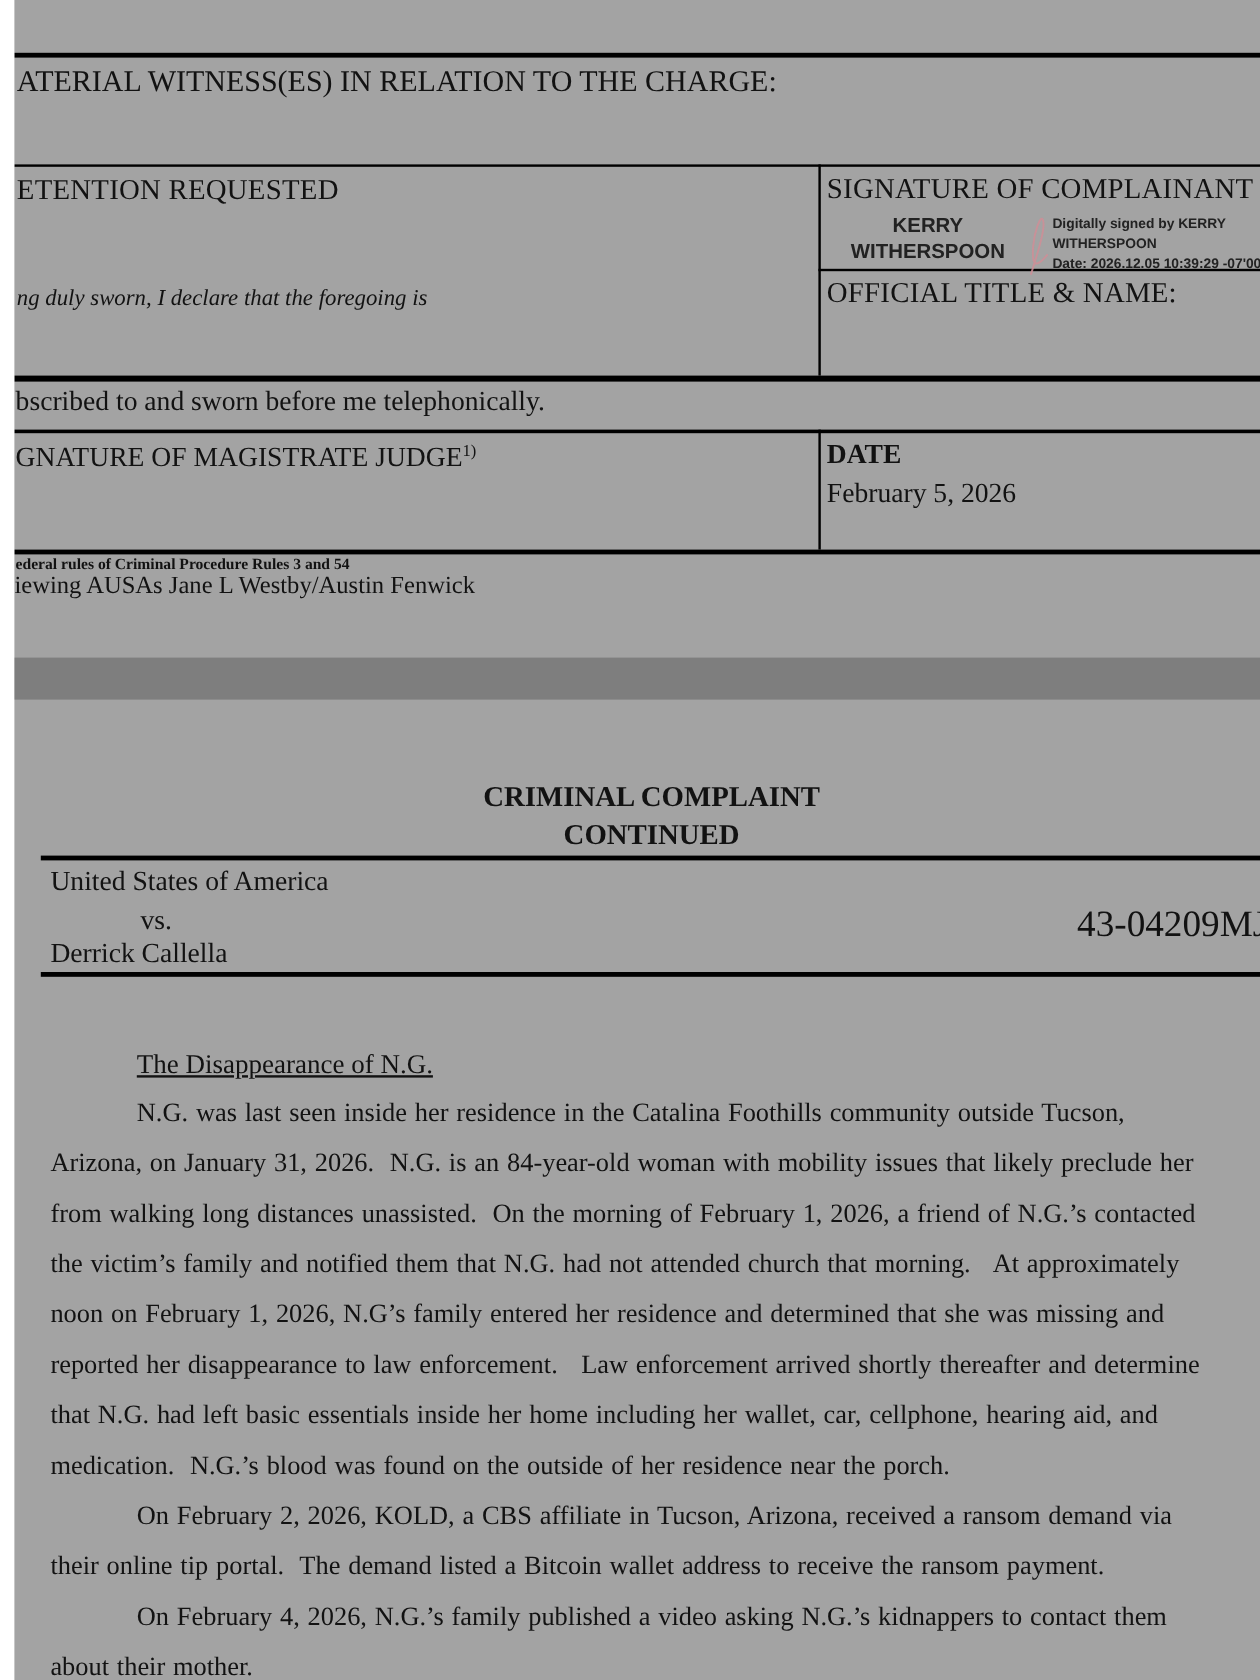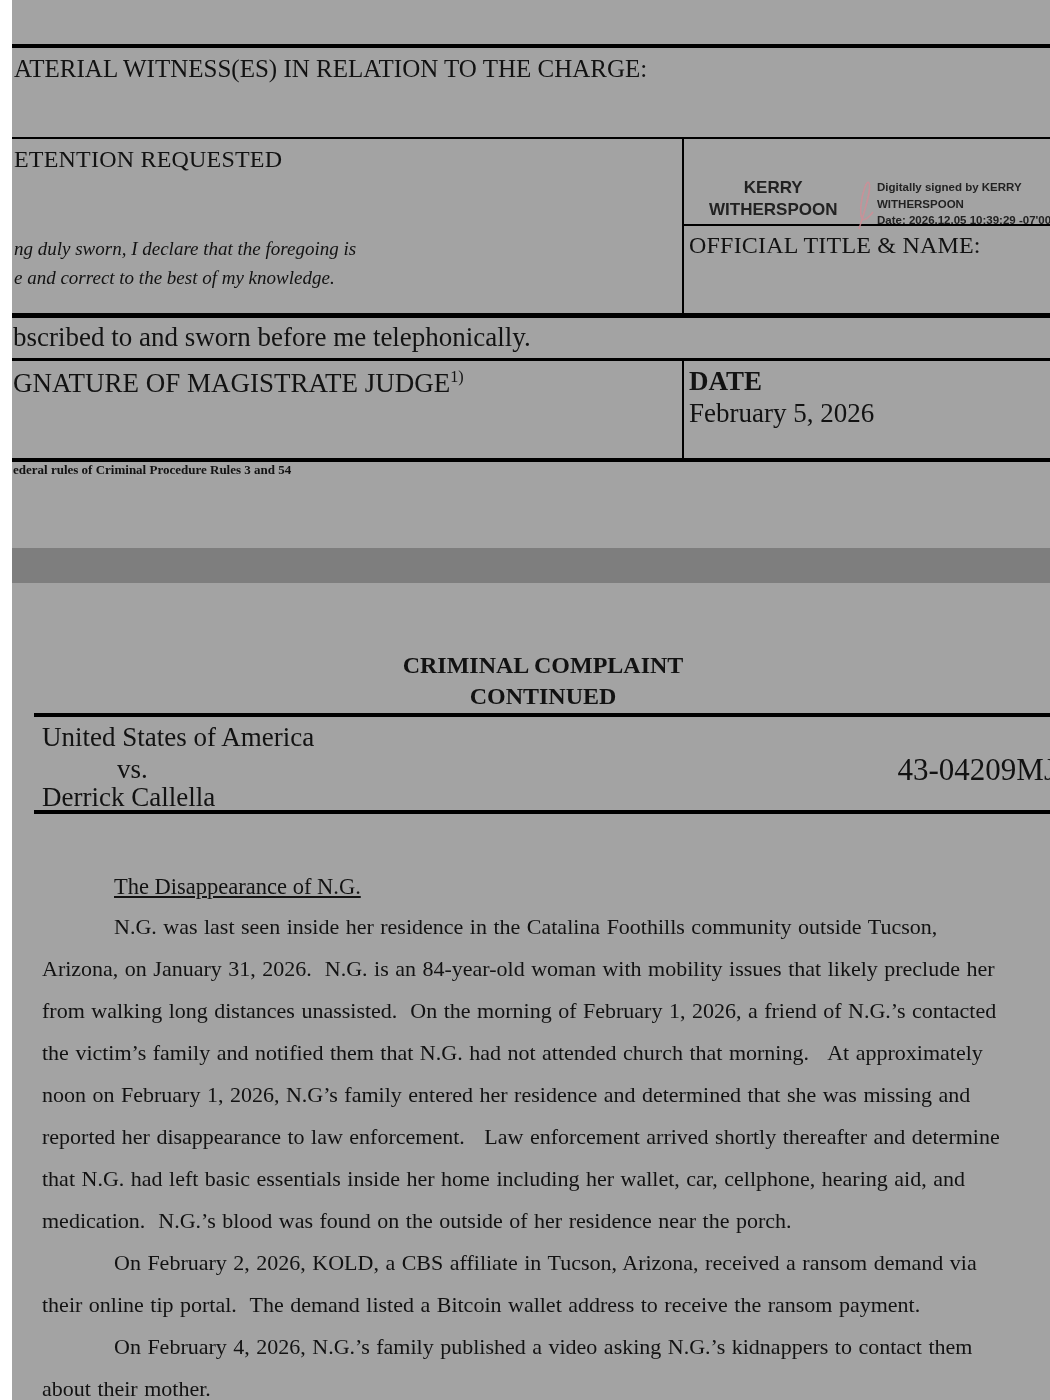--- a/index.html
+++ b/index.html
@@ -7,21 +7,21 @@
         font-family:"Liberation Serif",serif;color:#121212;margin-left:12px;}
   .abs{position:absolute;white-space:pre;}
   .hl{position:absolute;background:#000;}
   .vl{position:absolute;background:#000;}
   .form-head{font-size:24px;letter-spacing:.2px;}
   .charge{font-size:25px;}
   .oath{font-size:19px;font-style:italic;}
   .sans{font-family:"Liberation Sans",sans-serif;}
   .signer{font-size:17px;font-weight:600;line-height:22px;color:#222;text-align:center;}
   .sigdetail{font-size:11.5px;font-weight:600;line-height:16.5px;color:#222;}
-  .body-fs{font-size:27px;}
+  .body-fs{font-size:23px;}
   .bold{font-weight:bold;}
   .footnote{font-size:13px;font-weight:bold;}
   .ausa{font-size:20.5px;}
   .graybar{position:absolute;left:0;width:1050px;}
   .title-block{position:absolute;text-align:center;font-weight:bold;font-size:24px;line-height:31px;}
   .casenum{font-size:31px;}
   .section-heading{font-size:22.5px;font-weight:normal;text-decoration:underline;}
   .body-text{position:absolute;left:30px;top:910px;width:1100px;}
   .body-line{height:42px;line-height:34px;font-size:22px;white-space:pre;word-spacing:1px;}
   .body-line.indent{padding-left:72px;}
@@ -36,42 +36,43 @@
 
   <div class="abs charge" style="left:2px;top:55px">ATERIAL WITNESS(ES) IN RELATION TO THE CHARGE:</div>
 
   <div class="hl" style="left:0;top:137px;width:1050px;height:2px"></div>
   <div class="vl" style="left:670px;top:137px;width:2px;height:176px"></div>
   <div class="hl" style="left:670px;top:224px;width:380px;height:2px"></div>
   <div class="hl" style="left:0;top:313px;width:1050px;height:5px"></div>
 
   <div class="abs form-head" style="left:2px;top:146px">ETENTION REQUESTED</div>
   <div class="abs oath" style="left:2px;top:238px">ng duly sworn, I declare that the foregoing is</div>
-  <div class="abs oath" style="left:2px;top:267px">e and correct to the best of my knowledge.</div>
 
+  <div class="abs form-head" style="left:677px;top:145px">SIGNATURE OF COMPLAINANT</div>
   <div class="abs sans signer" style="left:697px;top:177px"><span>KERRY</span><br><span>WITHERSPOON</span></div>
 
   <svg class="abs" style="left:841px;top:179px" width="24" height="52" viewBox="0 0 24 52">
     <path d="M6,50 C11,34 19,10 16,4 C14,0 9,14 8,26 C7,38 8,48 20,33" fill="none" stroke="#cf8e96" stroke-width="1.6" opacity="0.85"></path>
   </svg>
 
   <div class="abs sans sigdetail" style="left:865px;top:179px"><span>Digitally signed by KERRY</span><br><span>WITHERSPOON</span><br><span>Date: 2026.12.05 10:39:29 -07'00'</span></div>
 
   <div class="abs form-head" style="left:677px;top:232px">OFFICIAL TITLE &amp; NAME:</div>
 
   <div class="abs body-fs" style="left:1px;top:322px">bscribed to and sworn before me telephonically.</div>
 
   <div class="hl" style="left:0;top:358px;width:1050px;height:3px"></div>
   <div class="vl" style="left:670px;top:358px;width:2px;height:100px"></div>
   <div class="abs body-fs" style="left:1px;top:368px"><span>GNATURE OF MAGISTRATE JUDGE</span><sup>1)</sup></div>
   <div class="abs body-fs bold" style="left:677px;top:366px">DATE</div>
   <div class="abs body-fs" style="left:677px;top:398px">February 5, 2026</div>
   <div class="hl" style="left:0;top:458px;width:1050px;height:4px"></div>
 
   <div class="abs footnote" style="left:1px;top:462px">ederal rules of Criminal Procedure Rules 3 and 54</div>
+  <div class="abs ausa" style="left:0;top:477px">iewing AUSAs Jane L Westby/Austin Fenwick</div>
 
   <div class="graybar" style="top:548px;height:35px;background:#7E7E7E"></div>
 
   <div class="title-block" style="left:22px;top:650px;width:1018px"><span>CRIMINAL COMPLAINT</span><br><span>CONTINUED</span></div>
 
   <div class="hl" style="left:22px;top:713px;width:1018px;height:4px"></div>
 
   <div class="abs body-fs" style="left:30px;top:722px">United States of America</div>
   <div class="abs body-fs" style="left:105px;top:754px">vs.</div>
   <div class="abs body-fs" style="left:30px;top:782px">Derrick Callella</div>

